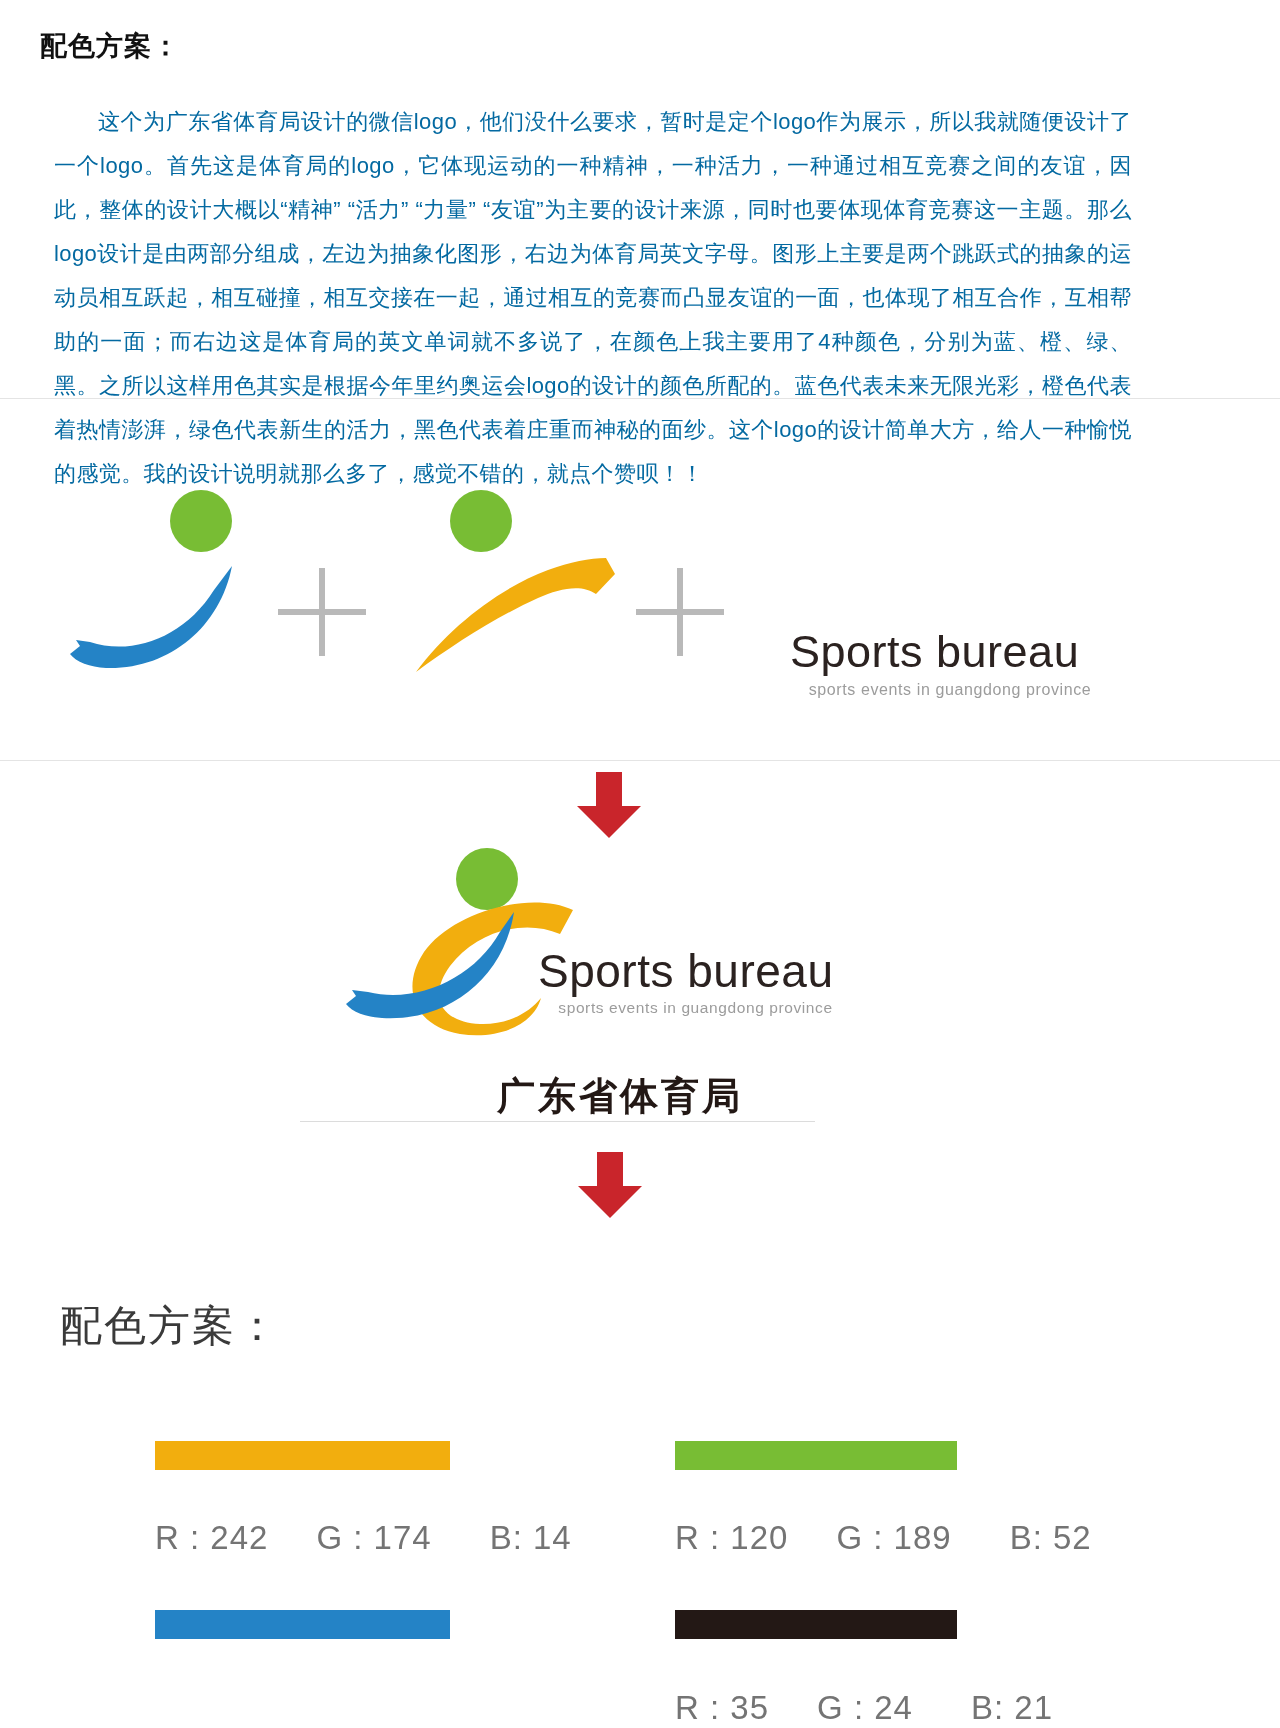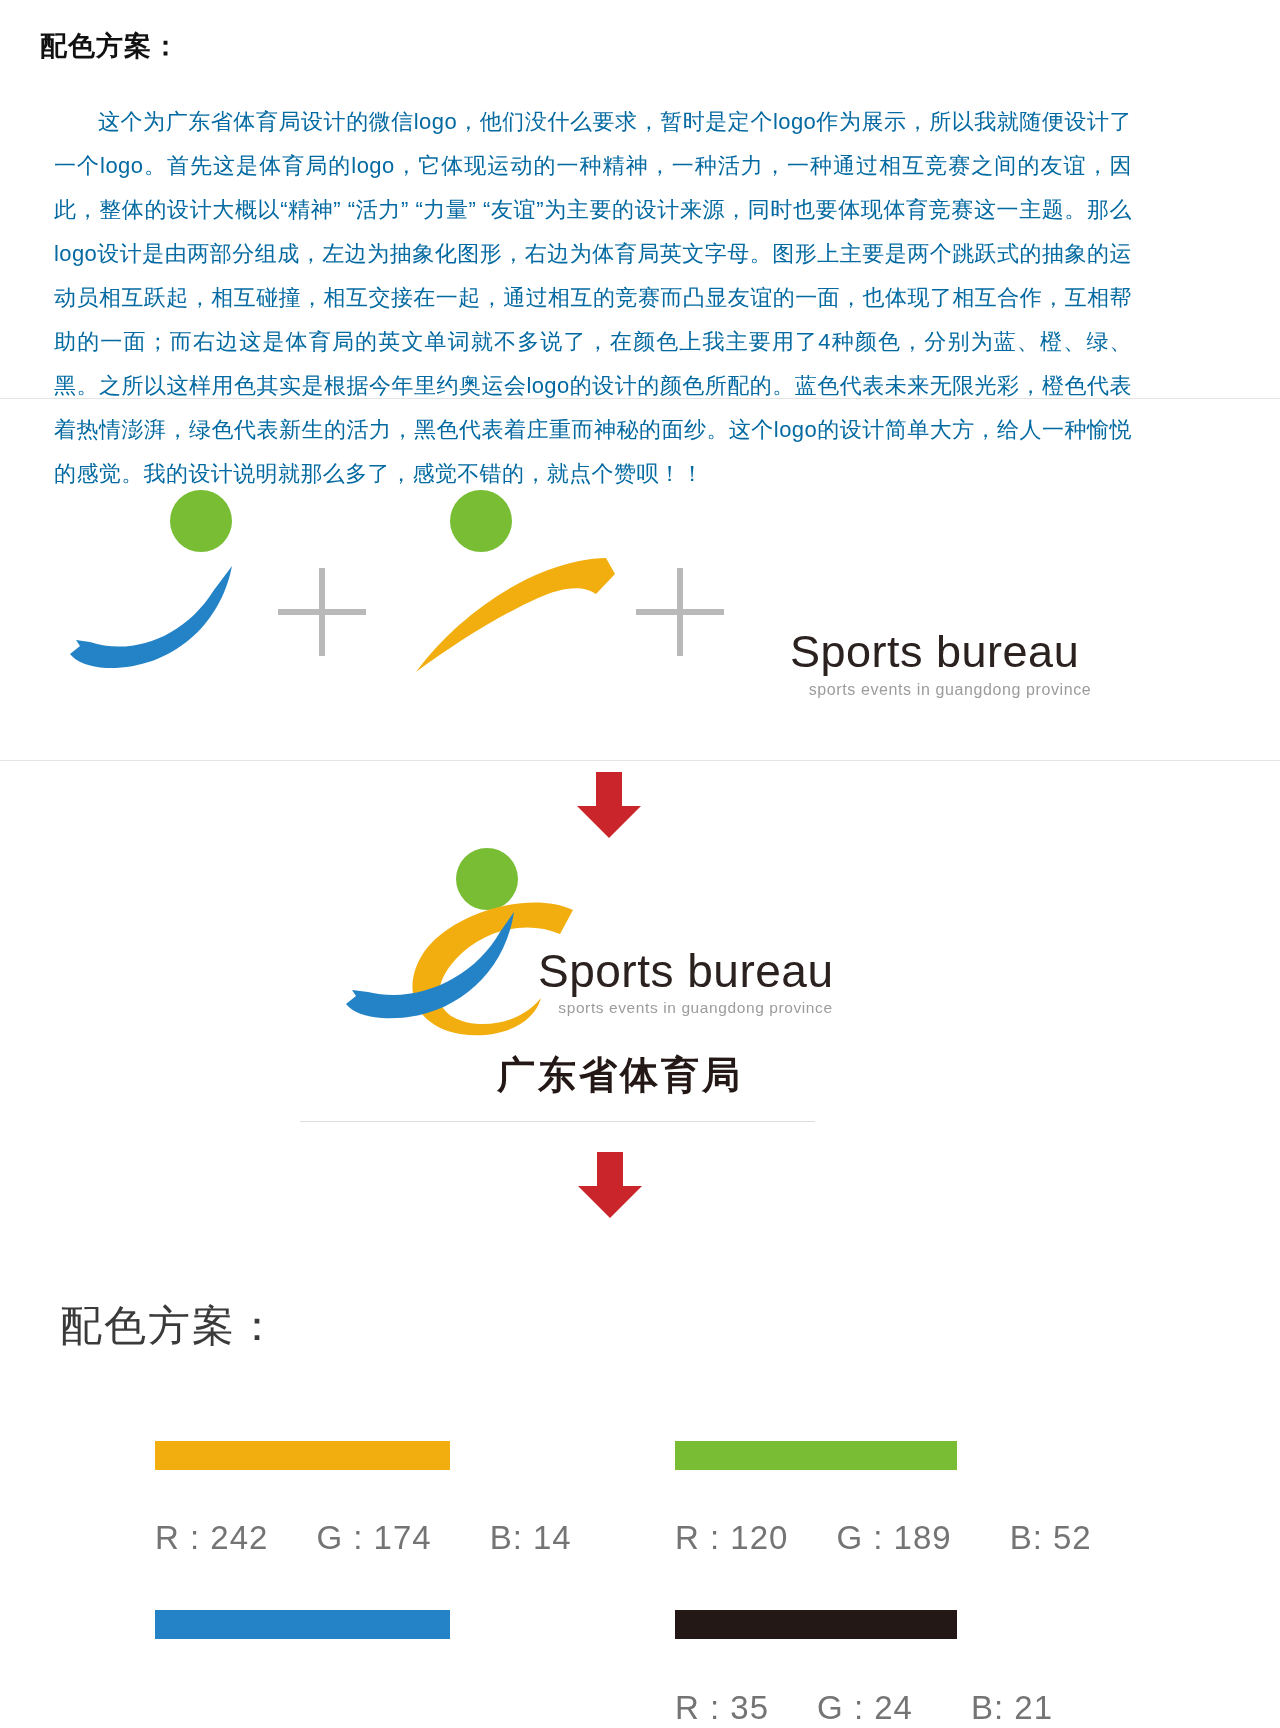--- a/index.html
+++ b/index.html
@@ -13,21 +13,21 @@
   .para{
     left:54px;top:100px;width:1078px;
     font-size:22px;line-height:44px;color:#0369a1;
     text-align:justify;text-indent:2em;letter-spacing:0.4px;
   }
   .hline{height:1px;background:#e4e4e4;}
   
   .head-circle{width:62px;height:62px;border-radius:50%;}
   .logo-title{font-size:45px;color:#2b2220;letter-spacing:0.5px;white-space:nowrap;}
   .logo-sub{font-size:16px;color:#9c9c9c;letter-spacing:0.6px;white-space:nowrap;text-align:center;}
-  .cn-title{font-size:38px;font-weight:bold;color:#231815;letter-spacing:3px;white-space:nowrap;}
+  .cn-title{font-size:38px;font-weight:bold;color:#231815;letter-spacing:3px;white-space:nowrap;margin-top:21px;}
   .h-palette{left:60px;top:1298px;font-size:42px;font-weight:normal;color:#3a3a3a;letter-spacing:2px;}
   
   .swatch-bar{height:29px;}
   .rgb-row{display:flex;font-size:33px;color:#747474;letter-spacing:1px;white-space:nowrap;margin-top:37px;}
   .rgb-row span{display:inline-block;}
   .rgb-gap1{width:48px;}
   .rgb-gap2{width:58px;}
   svg{display:block;overflow:visible;}
 </style>
 </head>

